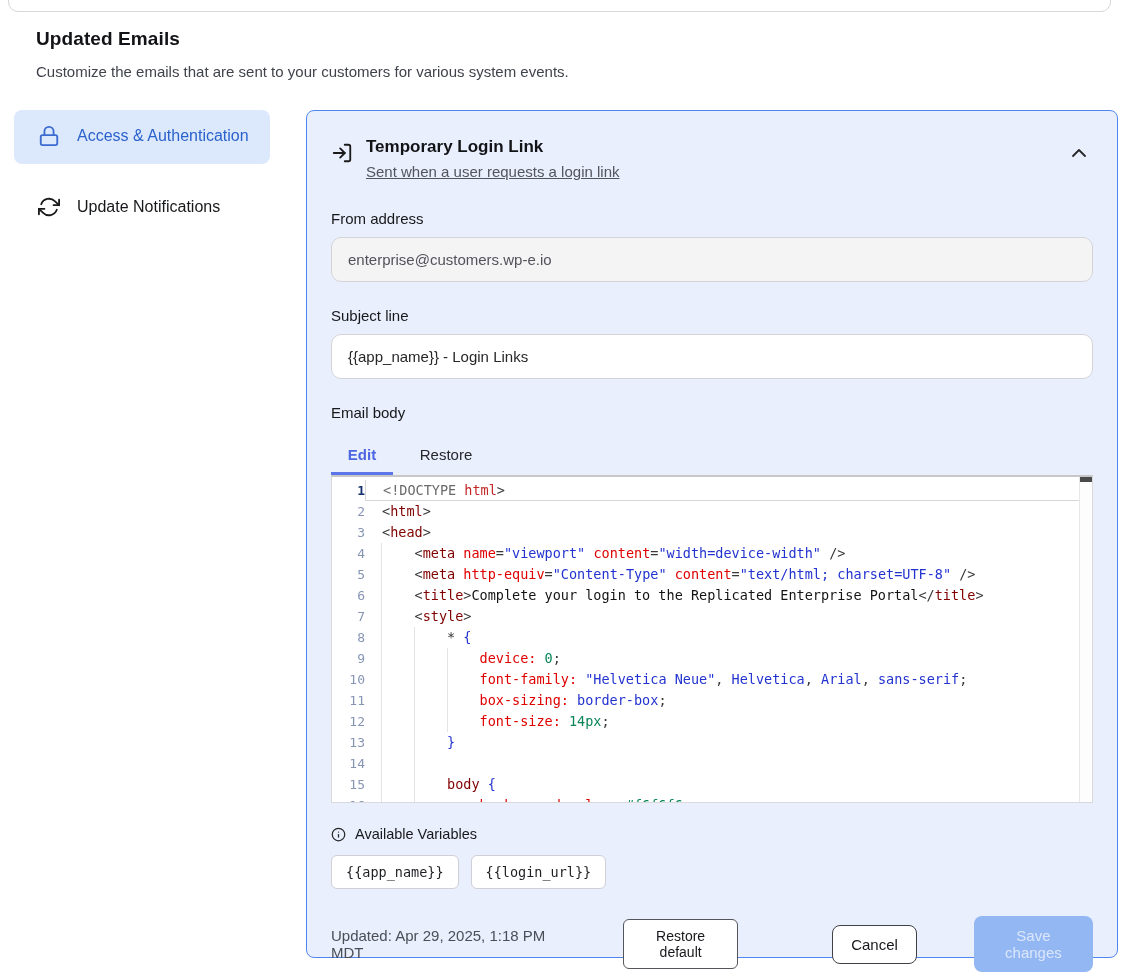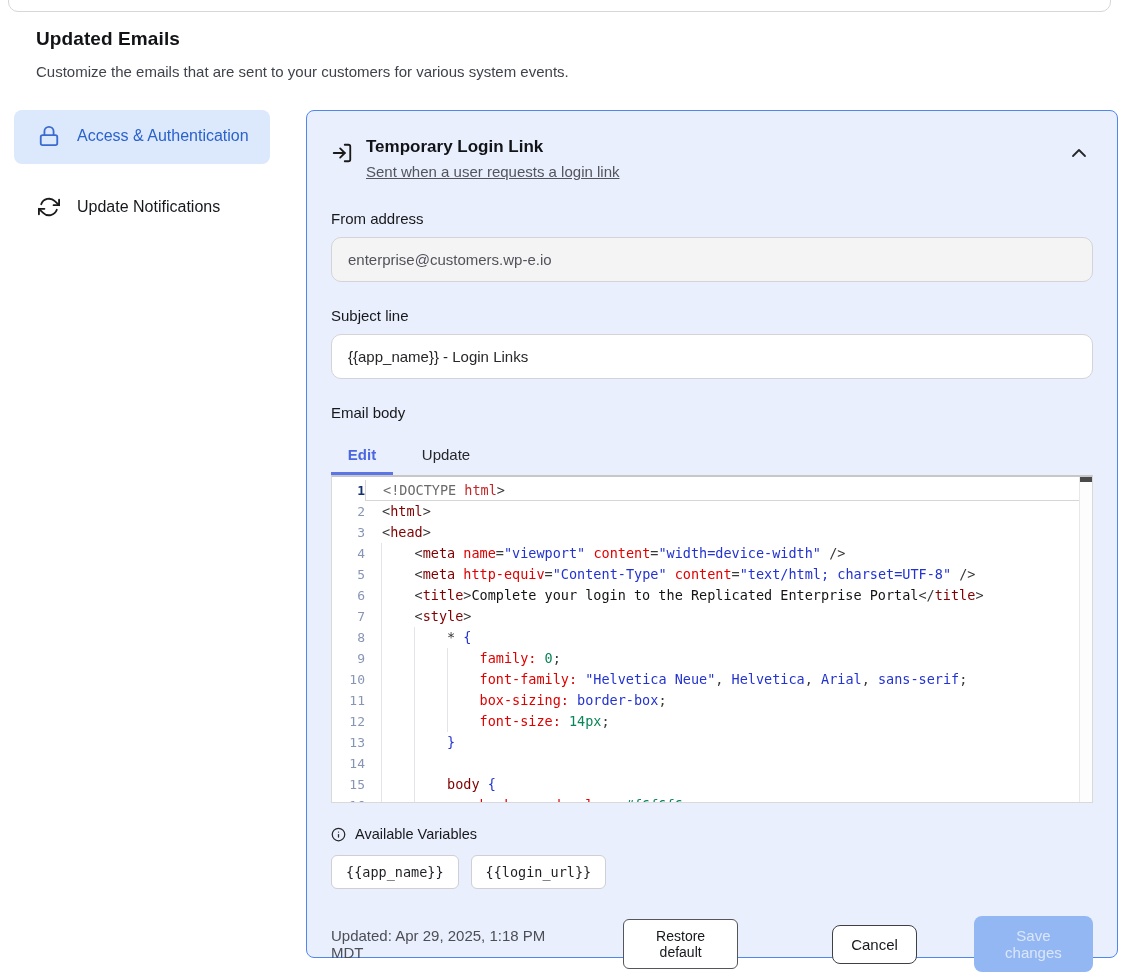--- a/index.html
+++ b/index.html
@@ -136,21 +136,21 @@
   <label class="field-label" style="margin-top:30px">From address</label>
   <input class="field-input is-disabled" readonly="" value="enterprise@customers.wp-e.io" style="">
 
   <label class="field-label">Subject line</label>
   <input class="field-input" value="{{app_name}} - Login Links" style="">
 
   <label class="field-label">Email body</label>
 
   <div class="tabs">
     <button class="tab active">Edit</button>
-    <button class="tab">Update</button>
+    <button class="tab">Restore</button>
   </div>
 
   <div class="editor">
     <div class="code-rows">
         <div class="row active">
           <span class="gutter">1</span>
           <span class="code"><span class="t-doc">&lt;!DOCTYPE </span><span class="t-doch">html</span><span class="t-d">&gt;</span></span>
         </div>
         <div class="row">
           <span class="gutter">2</span>
@@ -175,21 +175,21 @@
         <div class="row">
           <span class="gutter">7</span>
           <span class="code"><span class="t-txt">    </span><span class="t-d">&lt;</span><span class="t-tag">style</span><span class="t-d">&gt;</span></span>
         </div>
         <div class="row">
           <span class="gutter">8</span>
           <span class="code"><span class="t-txt">        </span><span class="t-sel">*</span><span class="t-txt"> </span><span class="t-brace">{</span></span>
         </div>
         <div class="row">
           <span class="gutter">9</span>
-          <span class="code"><span class="t-txt">            </span><span class="t-prop">family:</span><span class="t-txt"> </span><span class="t-num">0</span><span class="t-pun">;</span></span>
+          <span class="code"><span class="t-txt">            </span><span class="t-prop">device:</span><span class="t-txt"> </span><span class="t-num">0</span><span class="t-pun">;</span></span>
         </div>
         <div class="row">
           <span class="gutter">10</span>
           <span class="code"><span class="t-txt">            </span><span class="t-prop">font-family:</span><span class="t-txt"> </span><span class="t-val">"Helvetica Neue"</span><span class="t-pun">,</span><span class="t-txt"> </span><span class="t-kw">Helvetica</span><span class="t-pun">,</span><span class="t-txt"> </span><span class="t-kw">Arial</span><span class="t-pun">,</span><span class="t-txt"> </span><span class="t-kw">sans-serif</span><span class="t-pun">;</span></span>
         </div>
         <div class="row">
           <span class="gutter">11</span>
           <span class="code"><span class="t-txt">            </span><span class="t-prop">box-sizing:</span><span class="t-txt"> </span><span class="t-kw">border-box</span><span class="t-pun">;</span></span>
         </div>
         <div class="row">

